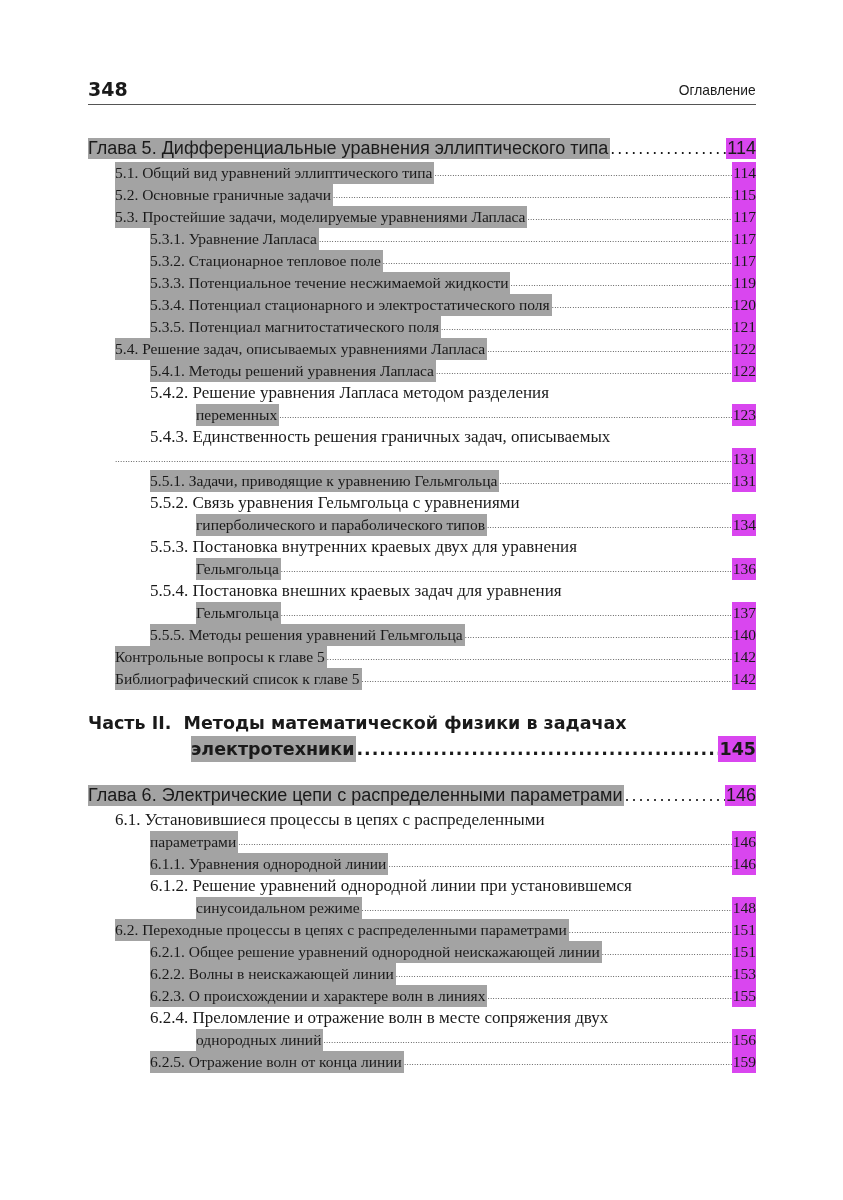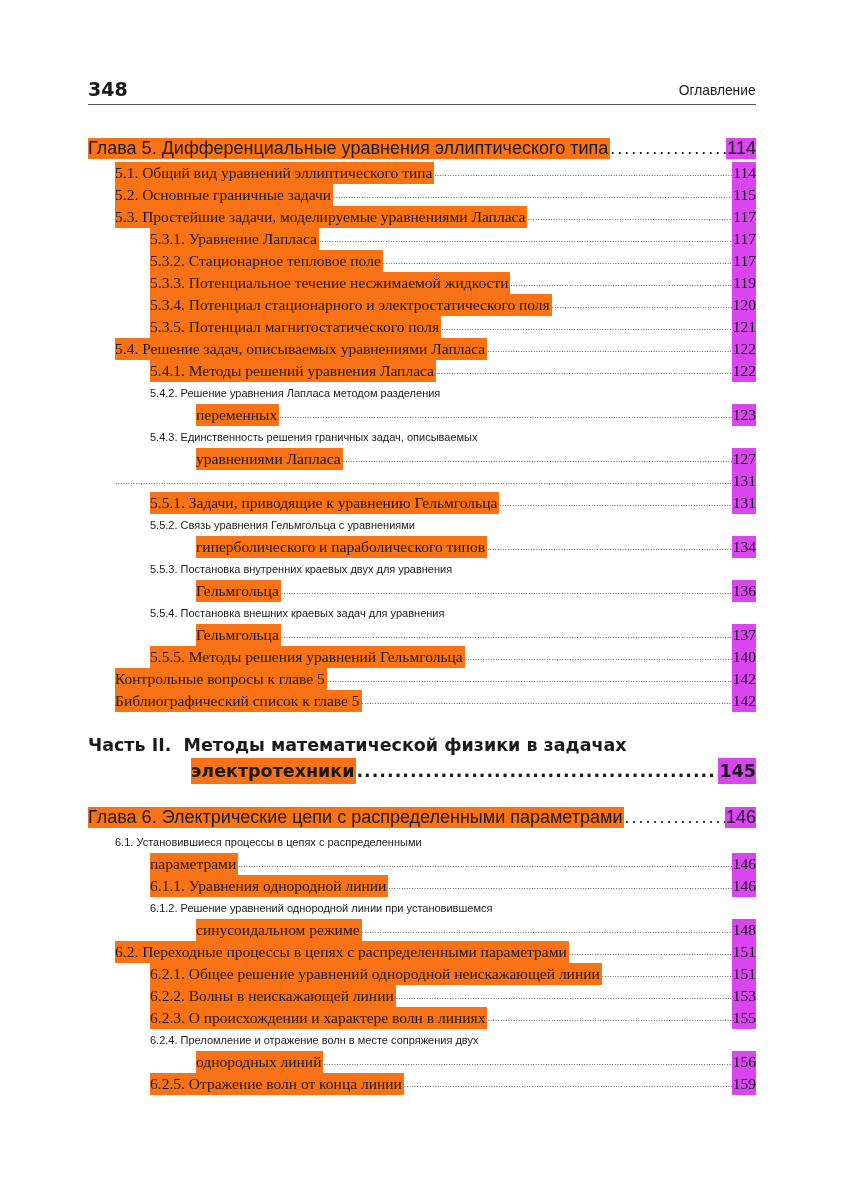--- a/index.html
+++ b/index.html
@@ -4,34 +4,34 @@
 <style>
   html, body { margin:0; padding:0; background:#ffffff; }
   body { width:843px; height:1200px; position:relative; overflow:hidden; color:#1a1a1a; }
   .page { position:absolute; left:88px; top:0; width:668px; }
   .header { position:absolute; top:78px; left:0; width:668px; height:26px; border-bottom:1.5px solid #555; }
   .page-num { position:absolute; left:0; top:0; font-family:"DejaVu Sans", sans-serif; font-weight:bold; font-size:19px; }
   .running-title { position:absolute; right:0; top:3px; font-family:"Liberation Sans", sans-serif; font-size:15px; transform:scaleX(0.92); transform-origin:right; }
 
   .toc { position:absolute; top:133px; left:0; width:668px; }
   .row { display:flex; align-items:flex-end; position:relative; }
-  .row .t { white-space:nowrap; background:#f97316; padding-right:2px; }
+  .row .t { white-space:nowrap; background:#a3a3a3; padding-right:2px; }
   .row .dots { flex:1; overflow:hidden; white-space:nowrap; }
   .row .dots::after { content:"........................................................................................................................................................................................................................................................................................"; letter-spacing:0.3px; }
   .row .p { white-space:nowrap; background:#d946ef; padding-left:1px; }
 
   .ch { font-family:"Liberation Sans", sans-serif; font-size:18px; height:26px; margin-bottom:3px; }
   .ch .t, .ch .p { transform-origin:left; }
   .ch .dots::after { letter-spacing:2px; }
   .sec, .sub, .misc { font-family:"Liberation Serif", serif; font-size:15.5px; height:22px; line-height:22px; }
   .sec .dots::after, .sub .dots::after, .misc .dots::after { font-size:9px; }
   .sec { padding-left:27px; }
   .sub { padding-left:62px; }
   .misc { padding-left:27px; }
-  .wrap-first { font-family:Liberation Sans, sans-serif; font-size:11px; height:22px; line-height:22px; white-space:nowrap; }
+  .wrap-first { font-family:Liberation Serif, serif; font-size:17px; height:22px; line-height:22px; white-space:nowrap; }
   .sub-wrap-first { padding-left:62px; }
   .sec-wrap-first { padding-left:27px; }
   .sub-cont { padding-left:108px; }
   .sec-cont { padding-left:62px; }
 
   .part { font-family:"DejaVu Sans", sans-serif; font-weight:bold; font-size:17.5px; margin-top:20px; }
   .part-line1 { height:26px; line-height:26px; white-space:nowrap; }
   .part-line2 { height:26px; line-height:26px; padding-left:103px; }
   .part .dots::after { letter-spacing:1px; }
   .spacer { height:18px; }
@@ -106,25 +106,20 @@
     <div>
       <div class="wrap-first sub-wrap-first">5.4.2. Решение уравнения Лапласа методом разделения</div>
       <div class="row sub sub-cont">
         <span class="t">переменных</span>
           <span class="dots"></span>
           <span class="p">123</span>
       </div>
     </div>
     <div>
       <div class="wrap-first sub-wrap-first">5.4.3. Единственность решения граничных задач, описываемых</div>
-      <div class="row sub sub-cont">
-        <span class="t">уравнениями Лапласа</span>
-          <span class="dots"></span>
-          <span class="p">127</span>
-      </div>
     </div>
     <div class="row sec">
         <span class="dots"></span>
         <span class="p">131</span>
     </div>
     <div class="row sub">
       <span class="t">5.5.1. Задачи, приводящие к уравнению Гельмгольца</span>
         <span class="dots"></span>
         <span class="p">131</span>
     </div>

